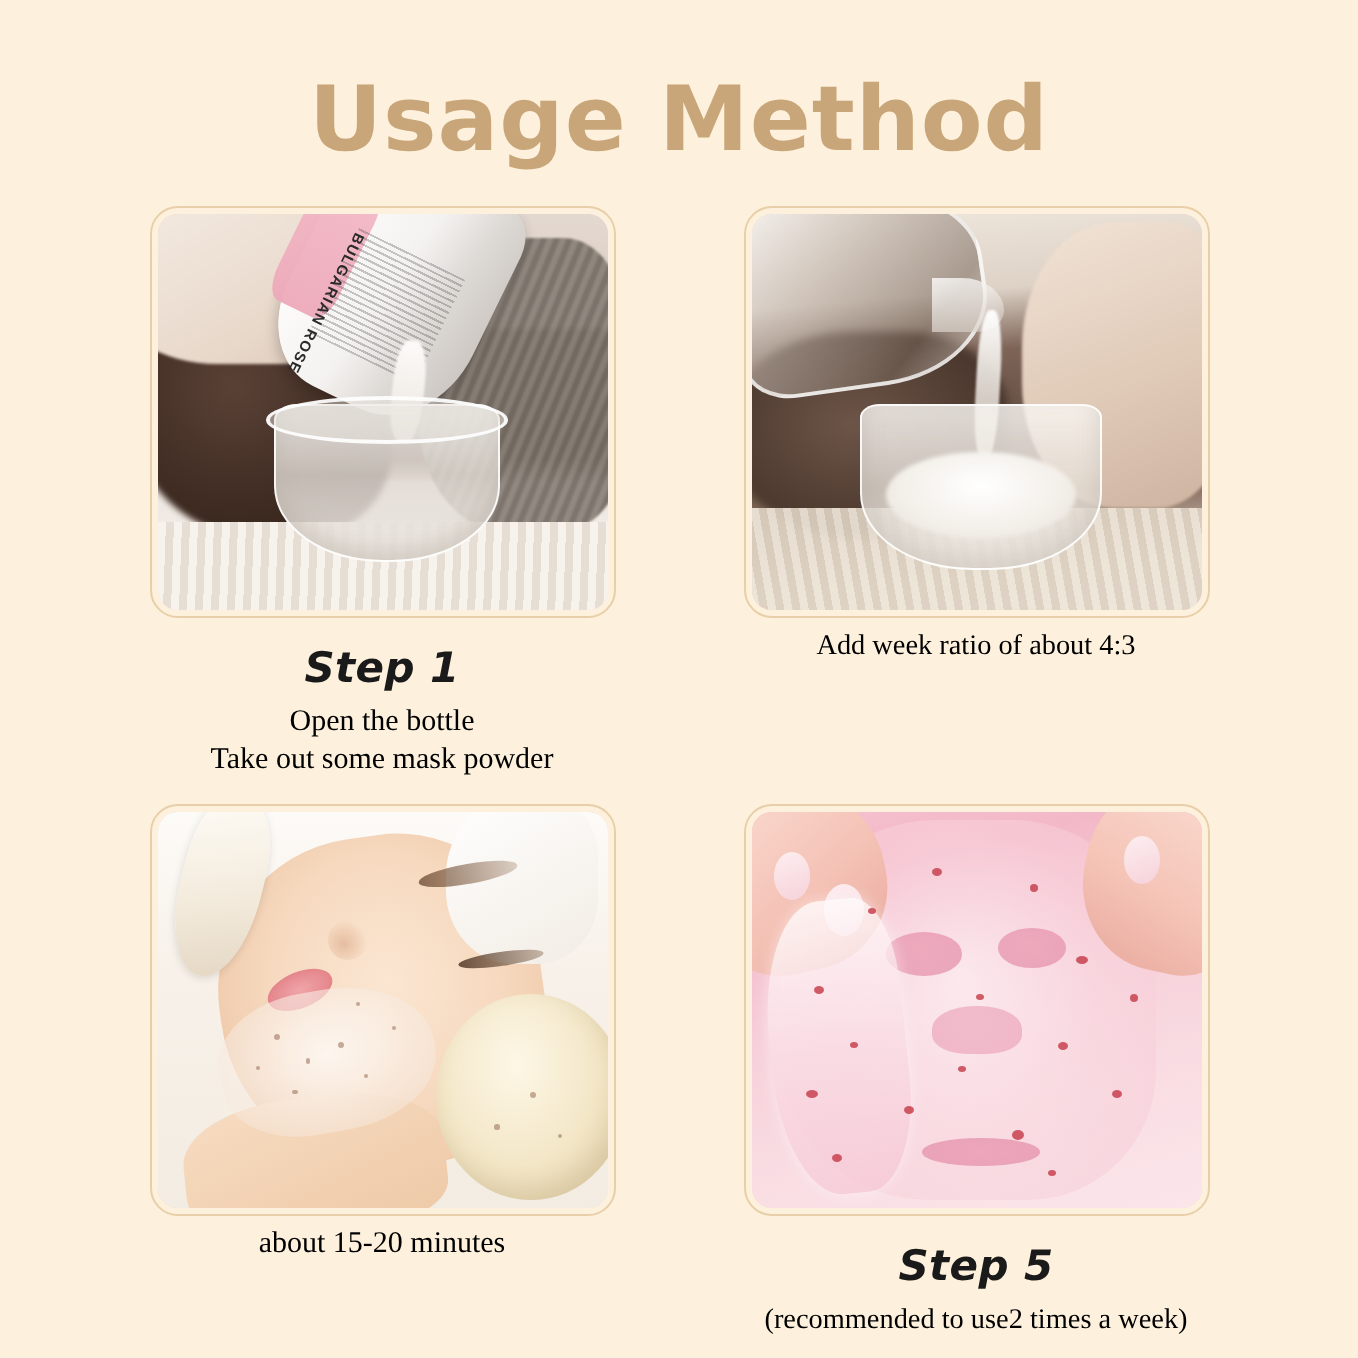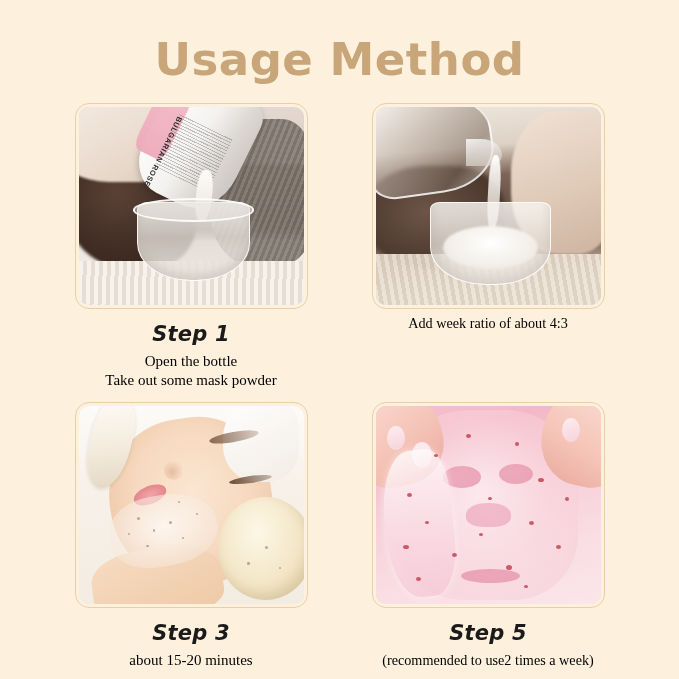--- a/index.html
+++ b/index.html
@@ -442,21 +442,20 @@
             <div class="p3-speck" style="left:52%;top:54%;width:2px;height:2px;"></div>
             <div class="p3-speck" style="left:22%;top:64%;width:2px;height:2px;"></div>
             <div class="p3-speck" style="left:44%;top:48%;width:2px;height:2px;"></div>
             <div class="p3-spatula"></div>
             <div class="p3-bowl3"></div>
             <div class="p3-speck" style="right:16%;bottom:28%;width:3px;height:3px;"></div>
             <div class="p3-speck" style="right:24%;bottom:20%;width:2.5px;height:2.5px;"></div>
             <div class="p3-speck" style="right:10%;bottom:18%;width:2px;height:2px;"></div>
           </div>
         </div>
-        <div class="step-title">Step 3</div>
         <div class="step-caption">
           <div>about 15-20 minutes</div>
         </div>
       </div>
 
       <div class="cell wide">
         <div class="photo-frame">
           <div class="photo">
             <div class="p4-bg"></div>
             <div class="p4-sheet"></div>

